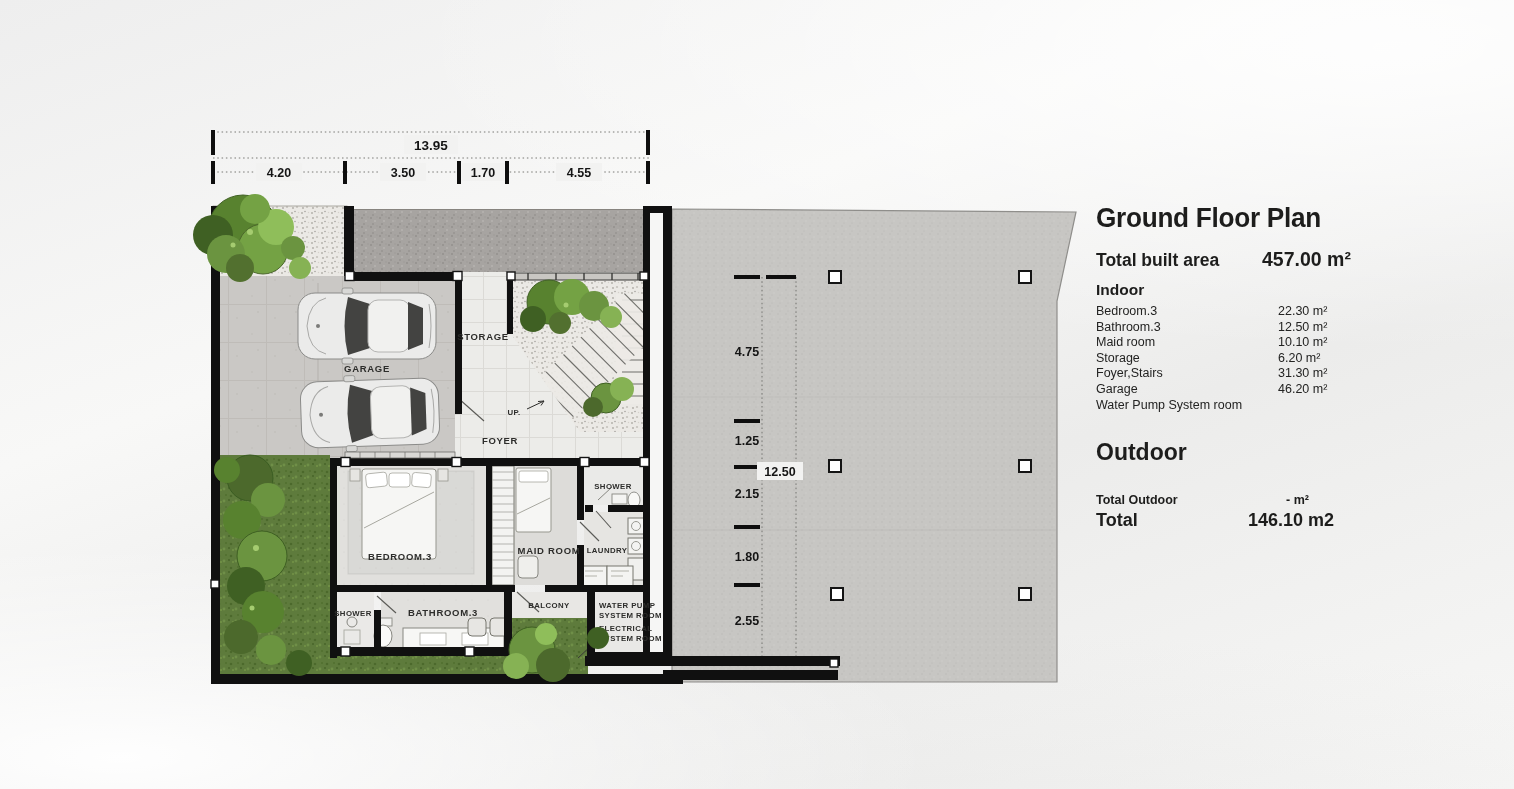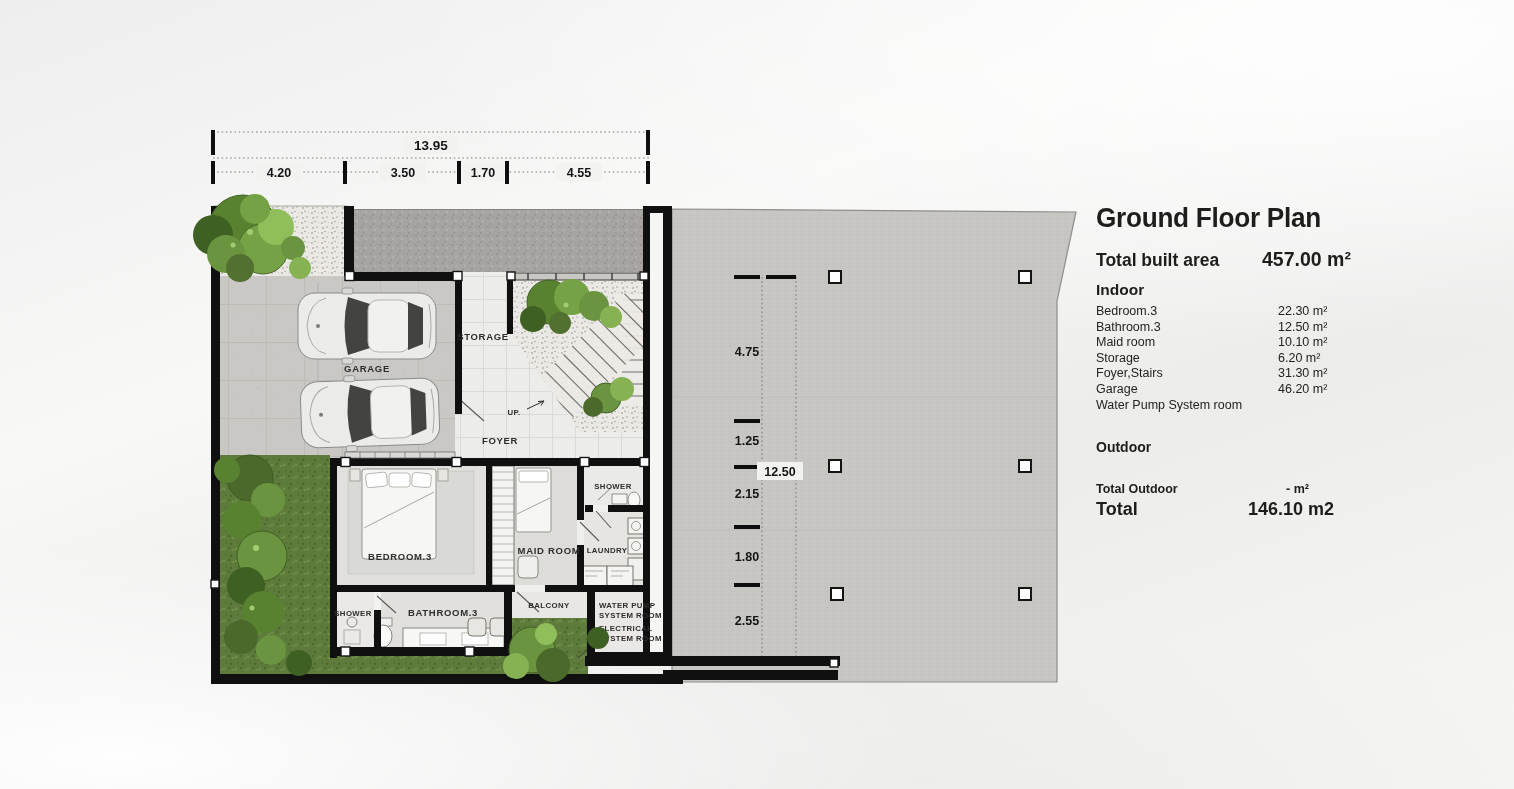--- a/index.html
+++ b/index.html
@@ -429,21 +429,21 @@
     <div class="area-row">
       <span>Garage</span>
       <span>46.20 m²</span>
     </div>
     <div class="area-row">
       <span>Water Pump System room</span>
       <span></span>
     </div>
   </div>
 
-  <div class="sec-heading" style="font-size:14px;margin-top:26px;">Outdoor</div>
+  <div class="sec-heading" style="font-size:23px;margin-top:26px;">Outdoor</div>
   <div class="tot-outdoor">
     <span>Total Outdoor</span>
     <span style="padding-left:8px;">-  m²</span>
   </div>
   <div class="tot-row">
     <span>Total</span>
     <span>146.10 m2</span>
   </div>
 </div>
 

